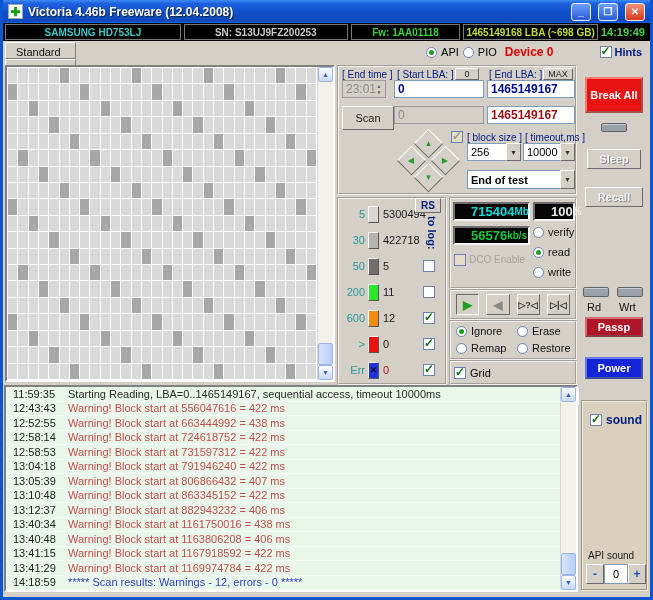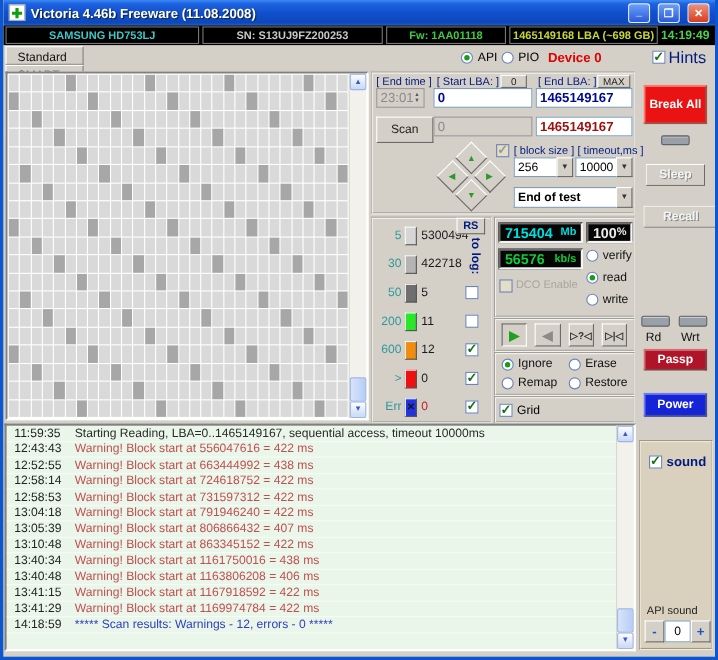--- a/index.html
+++ b/index.html
@@ -34,21 +34,21 @@
 
   
   .tabrow { position:absolute; top:41px; left:0; right:0; height:22px;
             display:flex; align-items:center; padding:0 2px; }
   .tabs { display:flex; height:20px;flex-direction:column; }
   .tab { padding:3px 10px 0 10px; font-size:11px; background:#d4d0c8;
          border:1px solid; border-color:#fff #808080 #808080 #fff; color:#111; }
   .tab.active { font-weight:bold; border-bottom-color:#d4d0c8; }
   .modes { margin-left:auto; display:flex; align-items:center; gap:4px; font-size:11px; padding-right:6px; }
   .device { color:#e00000; font-weight:bold; font-size:12px; margin-left:4px; }
-  .hints { margin-left:42px; display:flex; align-items:center; gap:3px; color:#001a80; font-size:15px; }
+  .hints { margin-left:42px; display:flex; align-items:center; gap:3px; color:#001a80; font-size:11px;font-weight:bold; }
 
   
   .radio { display:inline-block; width:11px; height:11px; border-radius:50%;
            background:#fff; border:1px solid #6a83b8; position:relative; flex:none; }
   .radio.checked::after { content:''; position:absolute; inset:2px; border-radius:50%; background:#1c9a1c; }
   .check { display:inline-block; width:12px; height:12px; background:#fff;
            border:1px solid #6a83b8; position:relative; flex:none; }
   .check.checked::after { content:'✓'; position:absolute; top:-3px; left:0; font-size:12px;
                           font-weight:bold; color:#167016; }
   .check.disabled { background:#e4ddc8; }
@@ -111,41 +111,41 @@
     color:#001a80; font-weight:bold; font-size:11px; }
 
   
   .group-right { position:absolute; left:112px; top:134px; width:128px; height:188px; }
   .box-disp  { position:absolute; left:0; top:0; width:128px; height:92px; }
   .box-trans { position:absolute; left:0; top:92px; width:128px; height:31px; display:flex; gap:7px; align-items:center; padding:0 5px; }
   .box-act   { position:absolute; left:0; top:123px; width:128px; height:40px; }
   .box-grid  { position:absolute; left:0; top:163px; width:128px; height:25px; display:flex; align-items:center; gap:4px; padding:0 3px; }
   .lcd { background:#050505; border:2px solid; border-color:#6e6e6e #f4f4f4 #f4f4f4 #6e6e6e;
     font-family:"DejaVu Sans Mono", monospace; font-weight:bold; display:flex;
-    align-items:center; justify-content:space-between; padding:0 4px; }
+    align-items:center; justify-content:space-between; padding:0 16px; }
   .lcd .v { font-size:13px; } .lcd .u { font-size:10px; }
   .lcd.cyan  { color:#00dede; }
   .lcd.white { color:#ececec; }
   .lcd.green { color:#15c83a; }
   .lcd.timer { color:#2d5a2d; font-size:13px; letter-spacing:1px; justify-content:center;margin-top:46px; }
   .rlabel { display:flex; align-items:center; gap:4px; font-size:11px; color:#111; }
   .dco { color:#aaa49a; font-size:10px; display:flex; gap:3px; align-items:flex-start; }
   .tbtn { width:27px; height:21px; display:flex; align-items:center; justify-content:center;
           font-size:9px; font-weight:bold; color:#333; }
   .tbtn.play { border-color:#6a6a6a #fff #fff #6a6a6a; color:#1fa01f; font-size:12px; }
   .tbtn.back { color:#8a8a8a; font-size:12px; }
 
   
   .side-col { position:absolute; left:576px; top:63px; width:71px; height:322px; font-size:11px; }
   .sbtn { position:absolute; display:flex; align-items:center; justify-content:center;
           font-weight:bold; border-radius:1px; }
   .btn-break { left:6px; top:14px; width:58px; height:36px; background:#ea1212;
     border:2px outset #f87a6a; color:#fff; font-size:11px; }
   .btn-sleep { left:8px; top:86px; width:54px; height:20px; color:#f4f4f4; text-shadow:1px 1px #8a8a8a; }
-  .btn-recall{ left:6px; top:124px; width:68px; height:20px; color:#f4f4f4; text-shadow:1px 1px #8a8a8a; }
+  .btn-recall{ left:6px; top:124px; width:58px; height:20px; color:#f4f4f4; text-shadow:1px 1px #8a8a8a; }
   .btn-passp { left:6px; top:254px; width:58px; height:20px; background:#b01428; border:2px outset #d86a72; color:#fff; }
   .btn-power { left:6px; top:294px; width:58px; height:22px; background:#1624d8; border:2px outset #6a7af0; color:#fff; }
   .led { position:absolute; background:#9aa0a8; border:1px solid #606468; border-radius:2px;
          box-shadow:inset 0 1px #c8ccd4; }
   .side-lbl { position:absolute; font-size:11px; color:#111; }
 
   
   .log-panel { position:absolute; left:1px; top:385px; width:574px; height:207px;
     border:2px solid; border-color:#808080 #fff #fff #808080; background:#e9f6e9; display:flex; }
   .log-list { flex:1; overflow:hidden; }
@@ -168,21 +168,21 @@
   .spin-row .v { flex:1; background:#fff; border:1px solid #7f9db9; display:flex;
     align-items:center; justify-content:center; font-size:11px; }
 </style>
 </head>
 <body>
 
 <div class="window">
 
   <div class="titlebar">
     <span class="app-icon">✚</span>
-    <span class="title">Victoria 4.46b Freeware (11.08.2008)</span>
+    <span class="title">Victoria 4.46b Freeware (12.04.2008)</span>
     <span class="wb bluebtn">_</span>
     <span class="wb bluebtn">❒</span>
     <span class="wb close">✕</span>
   </div>
 
   <div class="infobar">
     <span class="seg model">SAMSUNG HD753LJ</span>
     <span class="seg serial">SN: S13UJ9FZ200253</span>
     <span class="seg firmware">Fw: 1AA01118</span>
     <span class="seg capacity">1465149168 LBA (~698 GB)</span>
@@ -999,20 +999,24 @@
         </div>
         <div class="log-row warn">
           <span class="log-time">13:05:39</span>
           <span class="log-msg">Warning! Block start at 806866432 = 407 ms</span>
         </div>
         <div class="log-row warn">
           <span class="log-time">13:10:48</span>
           <span class="log-msg">Warning! Block start at 863345152 = 422 ms</span>
         </div>
         <div class="log-row warn">
+          <span class="log-time">13:12:37</span>
+          <span class="log-msg">Warning! Block start at 882943232 = 406 ms</span>
+        </div>
+        <div class="log-row warn">
           <span class="log-time">13:40:34</span>
           <span class="log-msg">Warning! Block start at 1161750016 = 438 ms</span>
         </div>
         <div class="log-row warn">
           <span class="log-time">13:40:48</span>
           <span class="log-msg">Warning! Block start at 1163806208 = 406 ms</span>
         </div>
         <div class="log-row warn">
           <span class="log-time">13:41:15</span>
           <span class="log-msg">Warning! Block start at 1167918592 = 422 ms</span>

